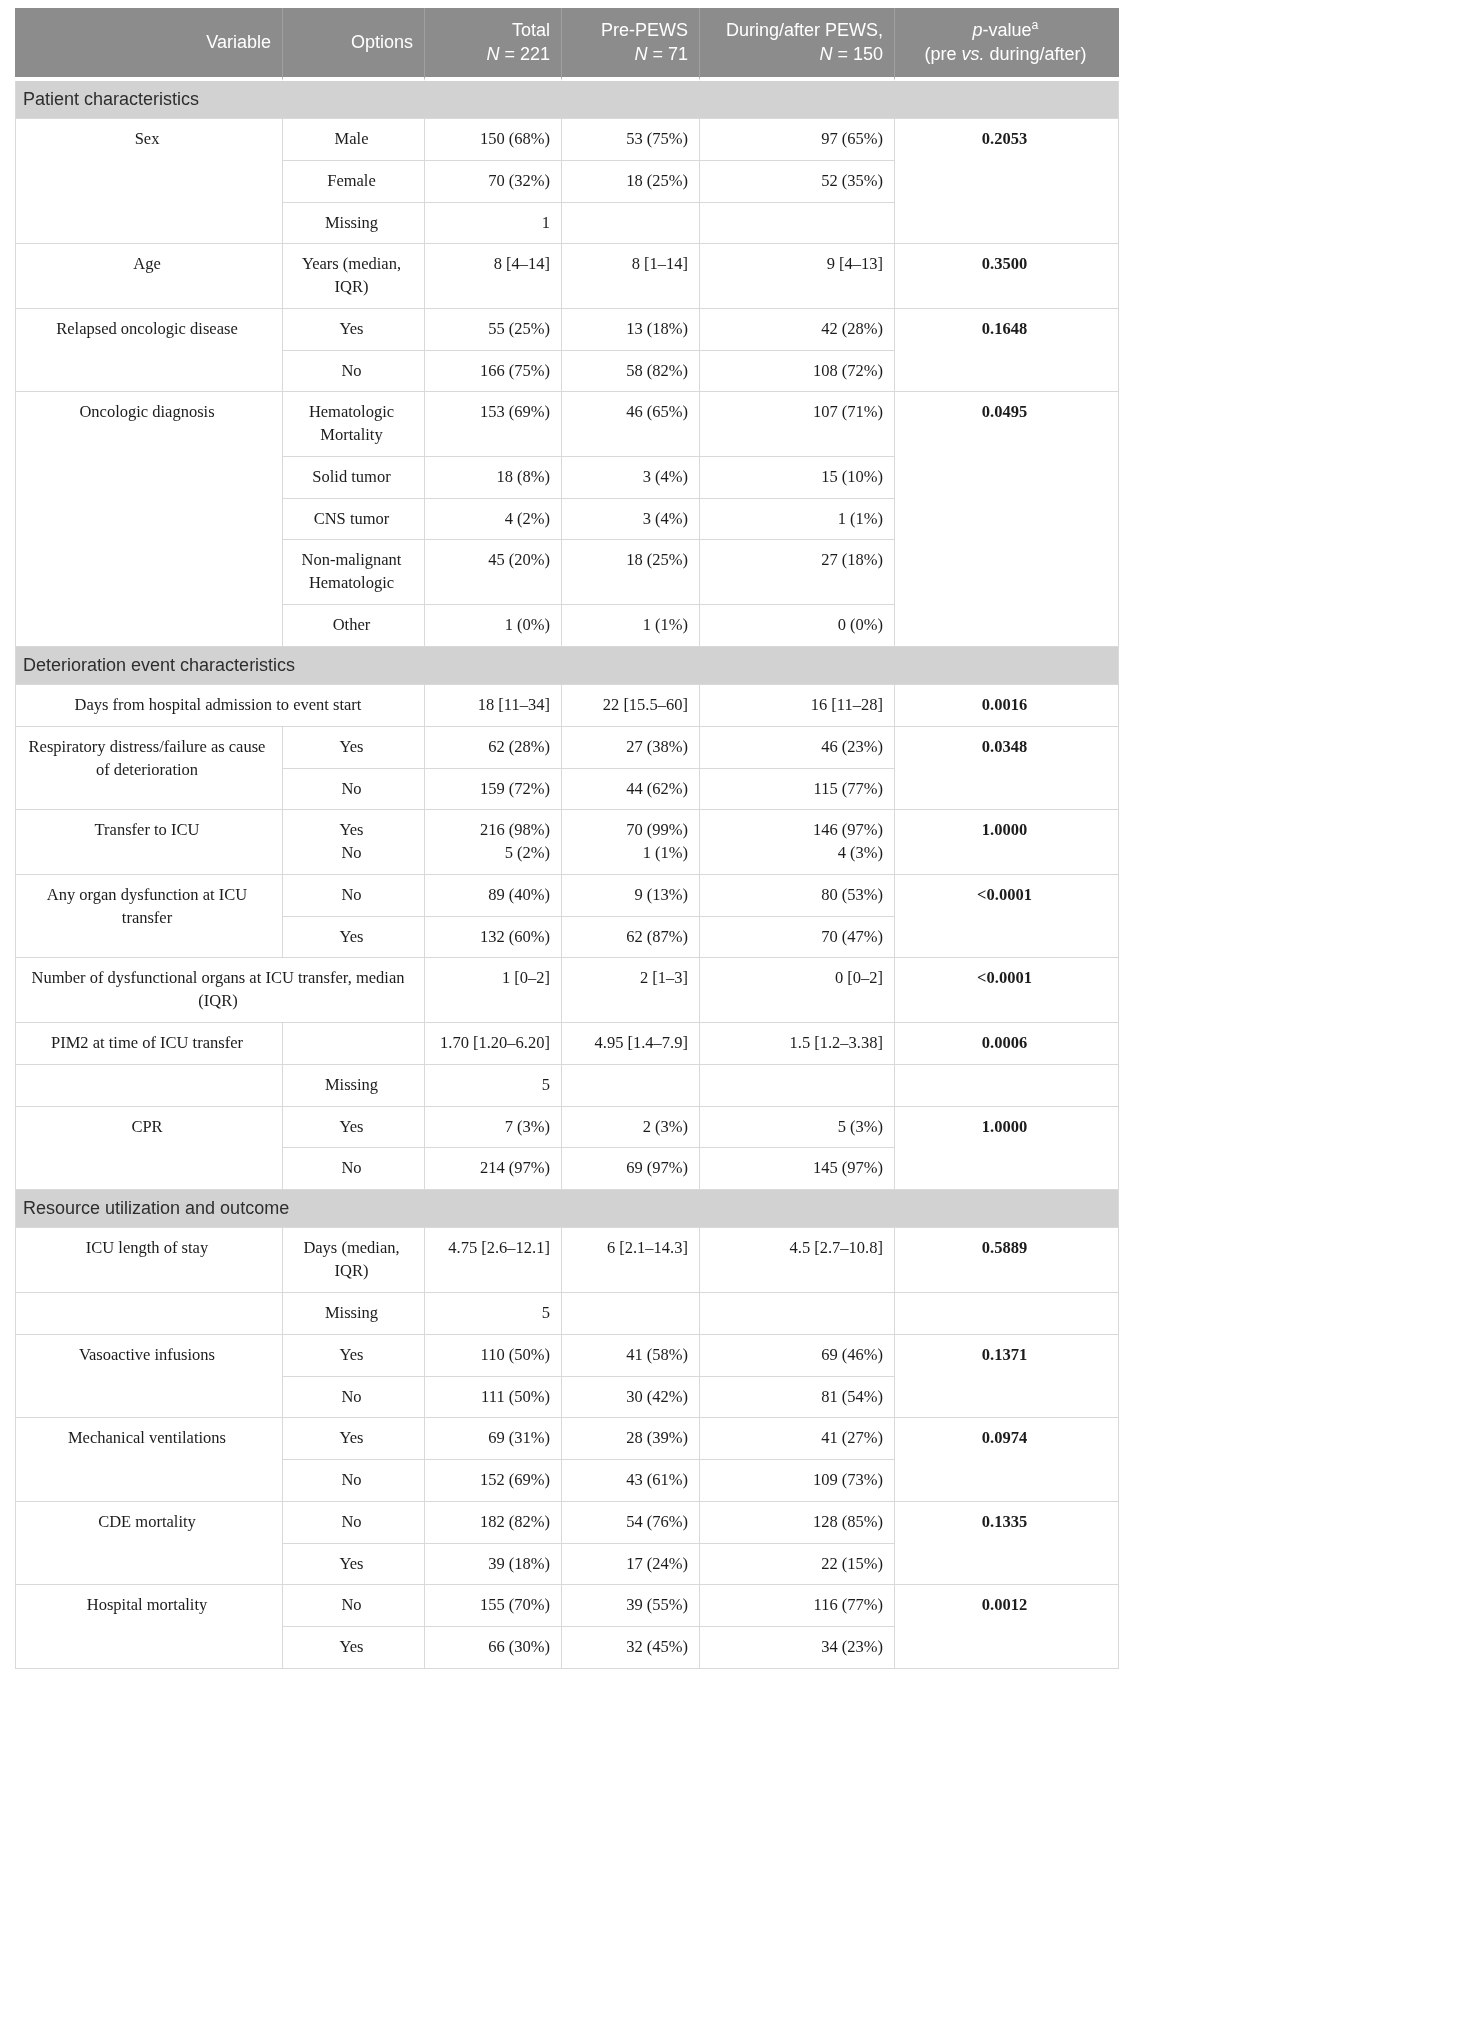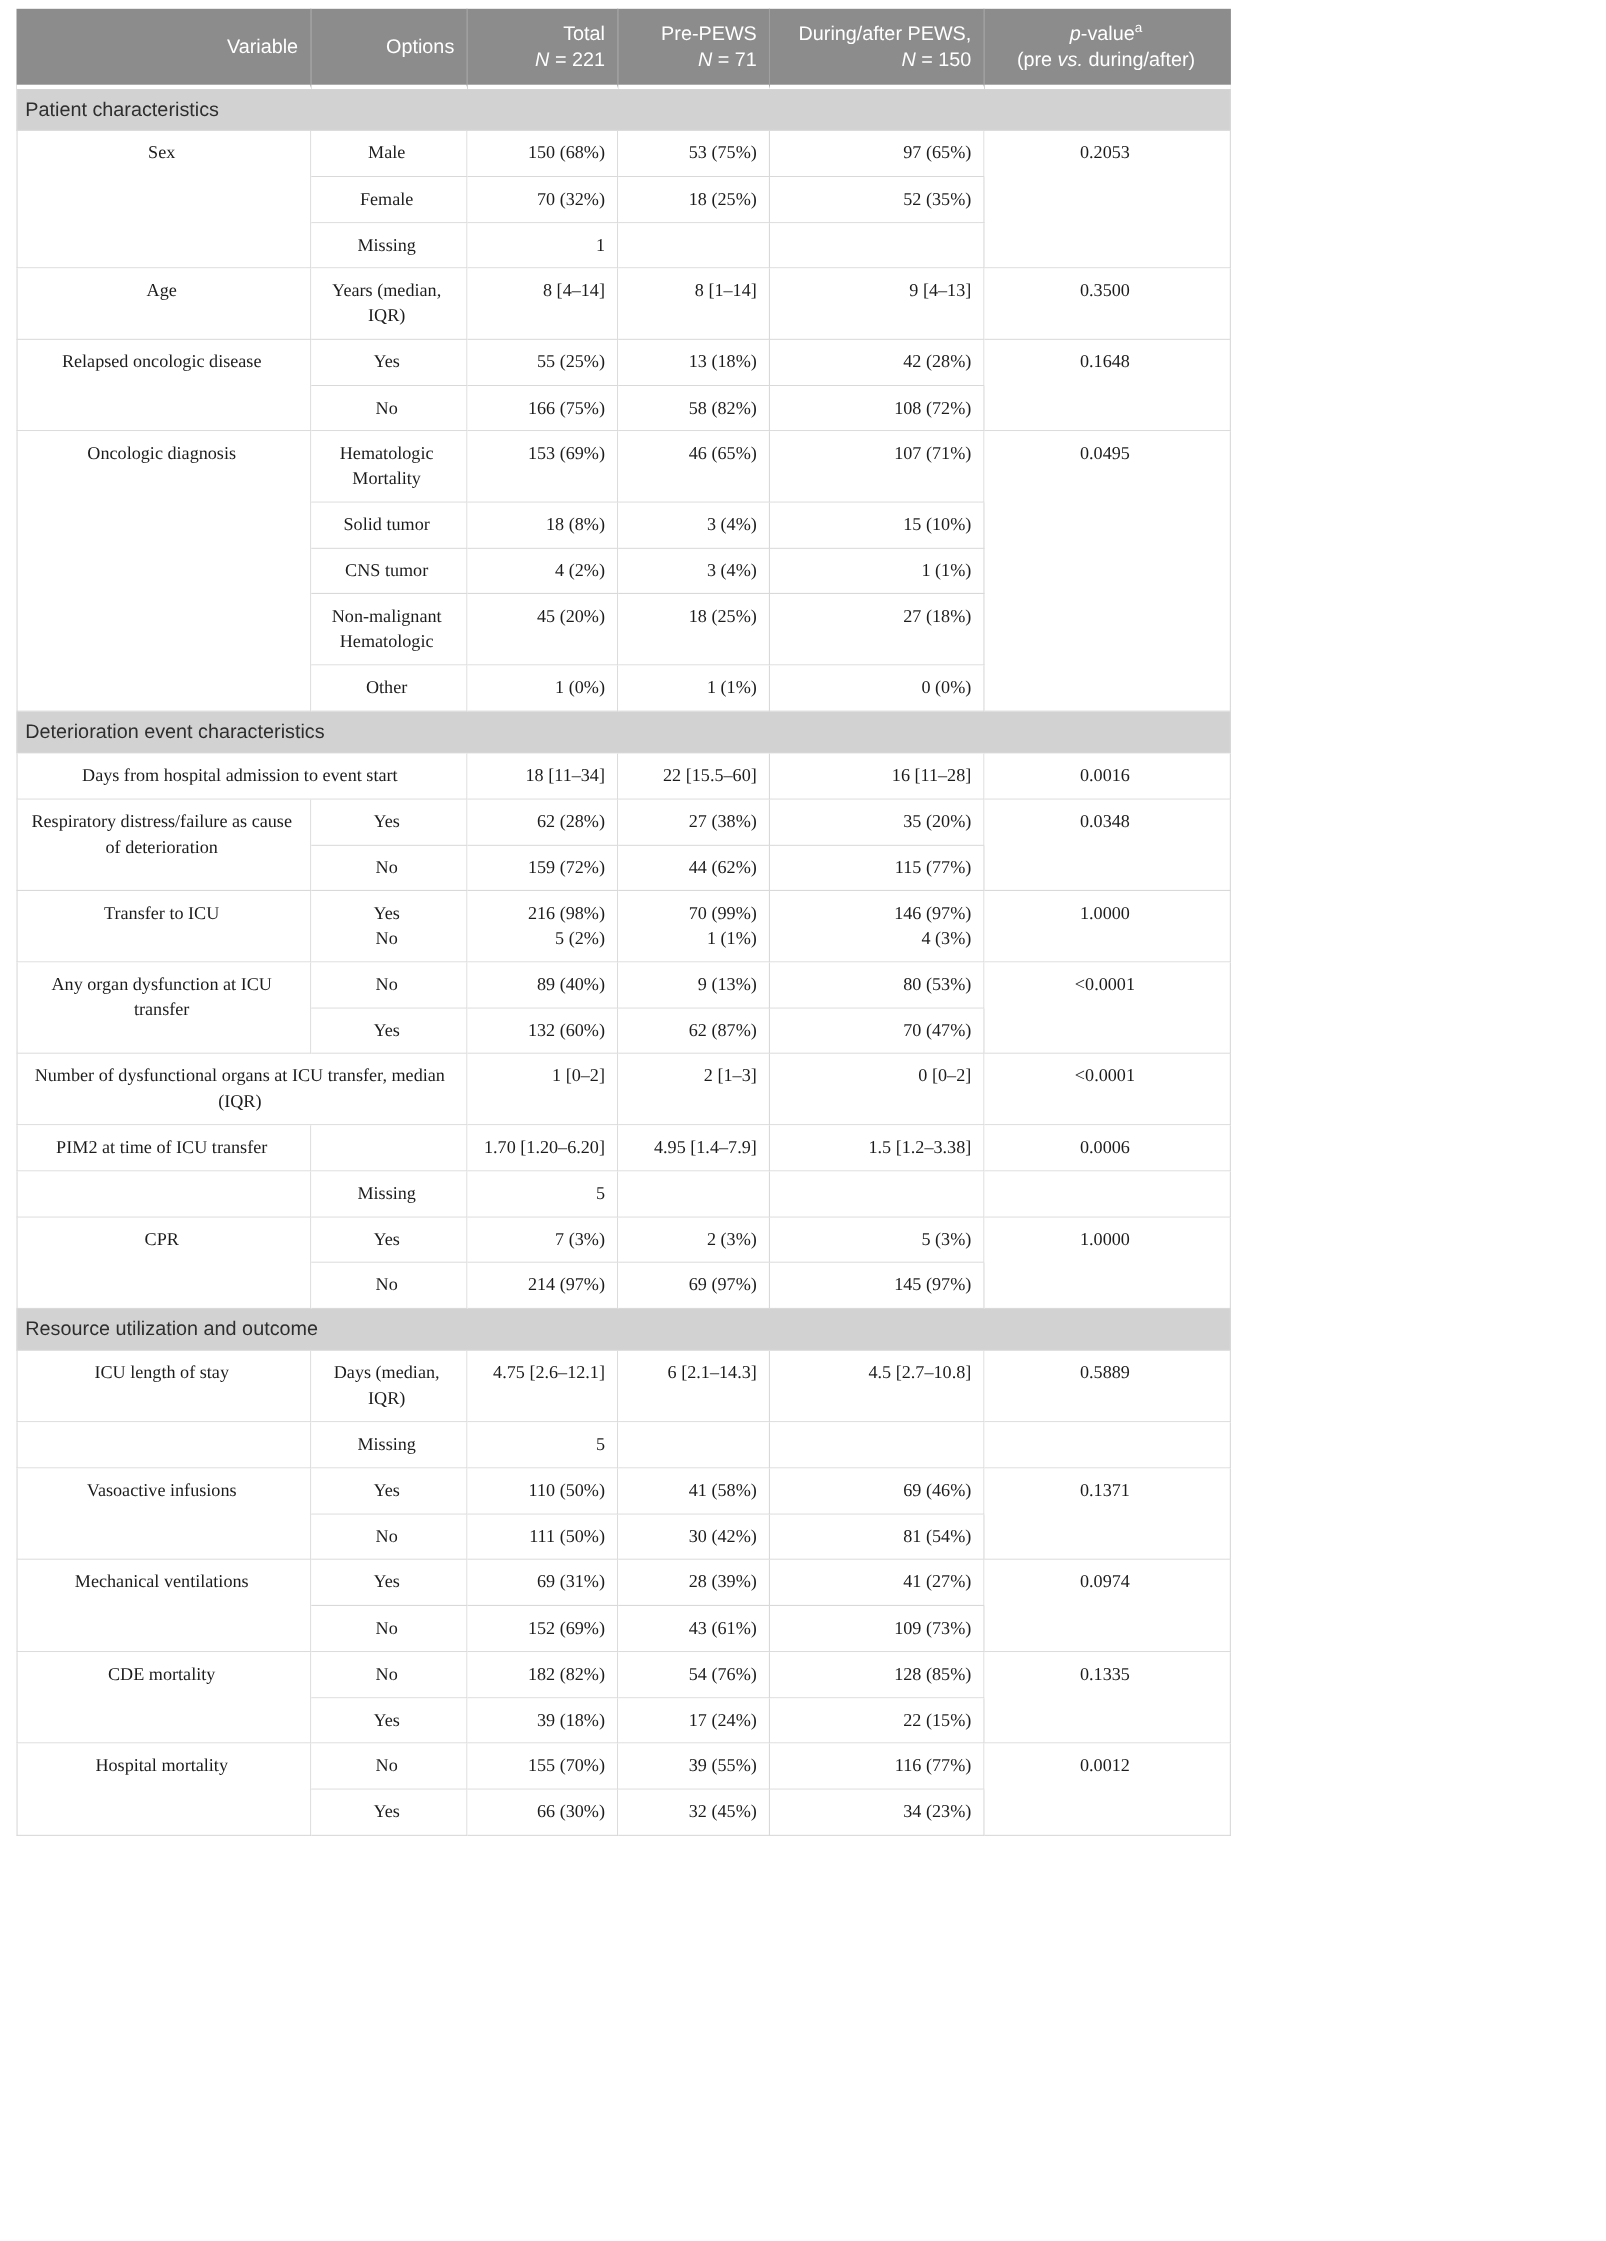--- a/index.html
+++ b/index.html
@@ -25,21 +25,21 @@
   th.h-right { text-align: right; }
   th.h-center { text-align: center; }
   tbody td {
     border-right: 1px solid #d9d9d9; border-bottom: 1px solid #d9d9d9;
     font-size: 16.5px; line-height: 1.38; vertical-align: top;
     padding: 9px 11px 9px 7px; background: #ffffff;
   }
   td.bl { border-left: 1px solid #d9d9d9; }
   td.c-var, td.c-opt { text-align: center; }
   td.c-num { text-align: right; }
-  td.c-p { text-align: center; }
+  td.c-p { text-align: center; font-weight: bold; }
   td.section {
     background: #d2d2d2; color: #2e2e2e;
     font-family: "Liberation Sans", sans-serif; font-size: 18px;
     padding: 7px 7px; line-height: 1.3;
   }
   .it { font-style: italic; }
   sup { font-size: 0.68em; vertical-align: super; line-height: 0; }
   .footnotes { width: 1432px; margin: 6px 0 0 0; }
   .fn {
     margin: 0; font-size: 15.5px; line-height: 1.5; color: #1c1c1c;
@@ -175,21 +175,21 @@
   <td class="c-num">22 [15.5–60]</td>
   <td class="c-num">16 [11–28]</td>
   <td class="c-p">0.0016</td>
 </tr>
 
 <tr>
   <td class="c-var bl" rowspan="2">Respiratory distress/failure as cause of deterioration</td>
   <td class="c-opt">Yes</td>
   <td class="c-num">62 (28%)</td>
   <td class="c-num">27 (38%)</td>
-  <td class="c-num">35 (20%)</td>
+  <td class="c-num">46 (23%)</td>
   <td class="c-p" rowspan="2">0.0348</td>
 </tr>
 <tr>
   <td class="c-opt">No</td>
   <td class="c-num">159 (72%)</td>
   <td class="c-num">44 (62%)</td>
   <td class="c-num">115 (77%)</td>
 </tr>
 
 <tr>

